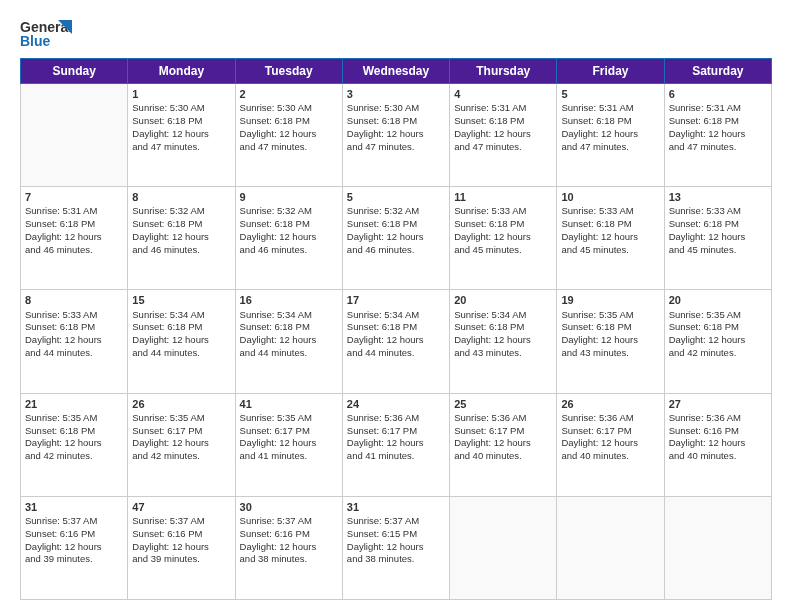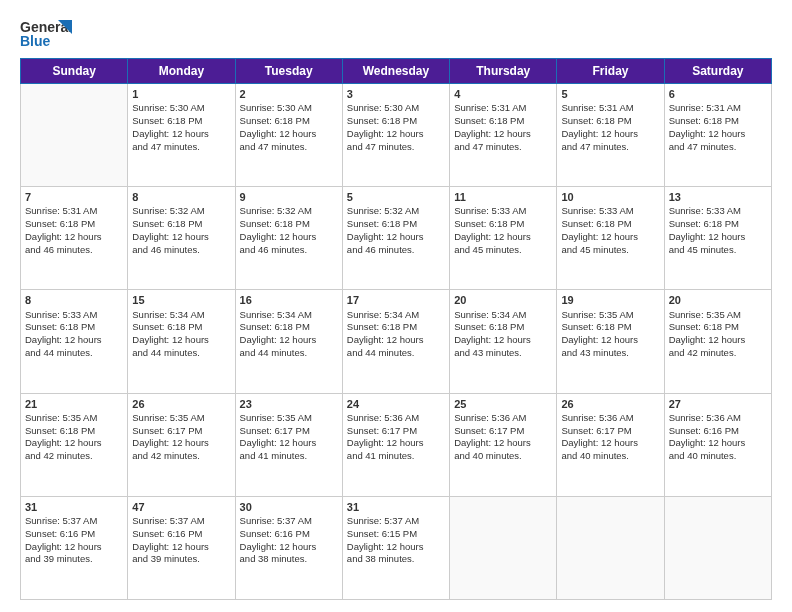--- a/index.html
+++ b/index.html
@@ -209,21 +209,21 @@
         <tr>
           <td>
             <span class="day-num">21</span>
             <div class="day-info">Sunrise: 5:35 AM<br>Sunset: 6:18 PM<br>Daylight: 12 hours<br>and 42 minutes.</div>
           </td>
           <td>
             <span class="day-num">26</span>
             <div class="day-info">Sunrise: 5:35 AM<br>Sunset: 6:17 PM<br>Daylight: 12 hours<br>and 42 minutes.</div>
           </td>
           <td>
-            <span class="day-num">23</span>
+            <span class="day-num">41</span>
             <div class="day-info">Sunrise: 5:35 AM<br>Sunset: 6:17 PM<br>Daylight: 12 hours<br>and 41 minutes.</div>
           </td>
           <td>
             <span class="day-num">24</span>
             <div class="day-info">Sunrise: 5:36 AM<br>Sunset: 6:17 PM<br>Daylight: 12 hours<br>and 41 minutes.</div>
           </td>
           <td>
             <span class="day-num">25</span>
             <div class="day-info">Sunrise: 5:36 AM<br>Sunset: 6:17 PM<br>Daylight: 12 hours<br>and 40 minutes.</div>
           </td>

